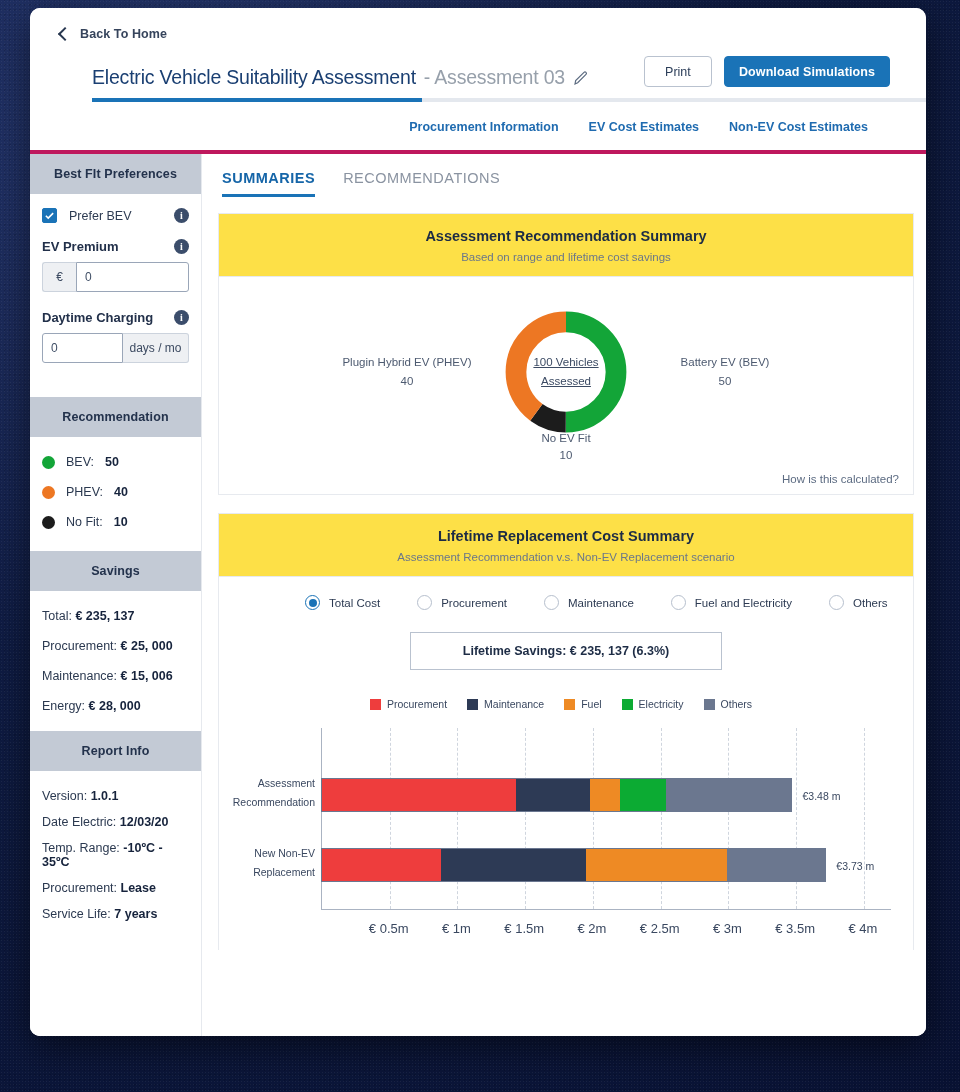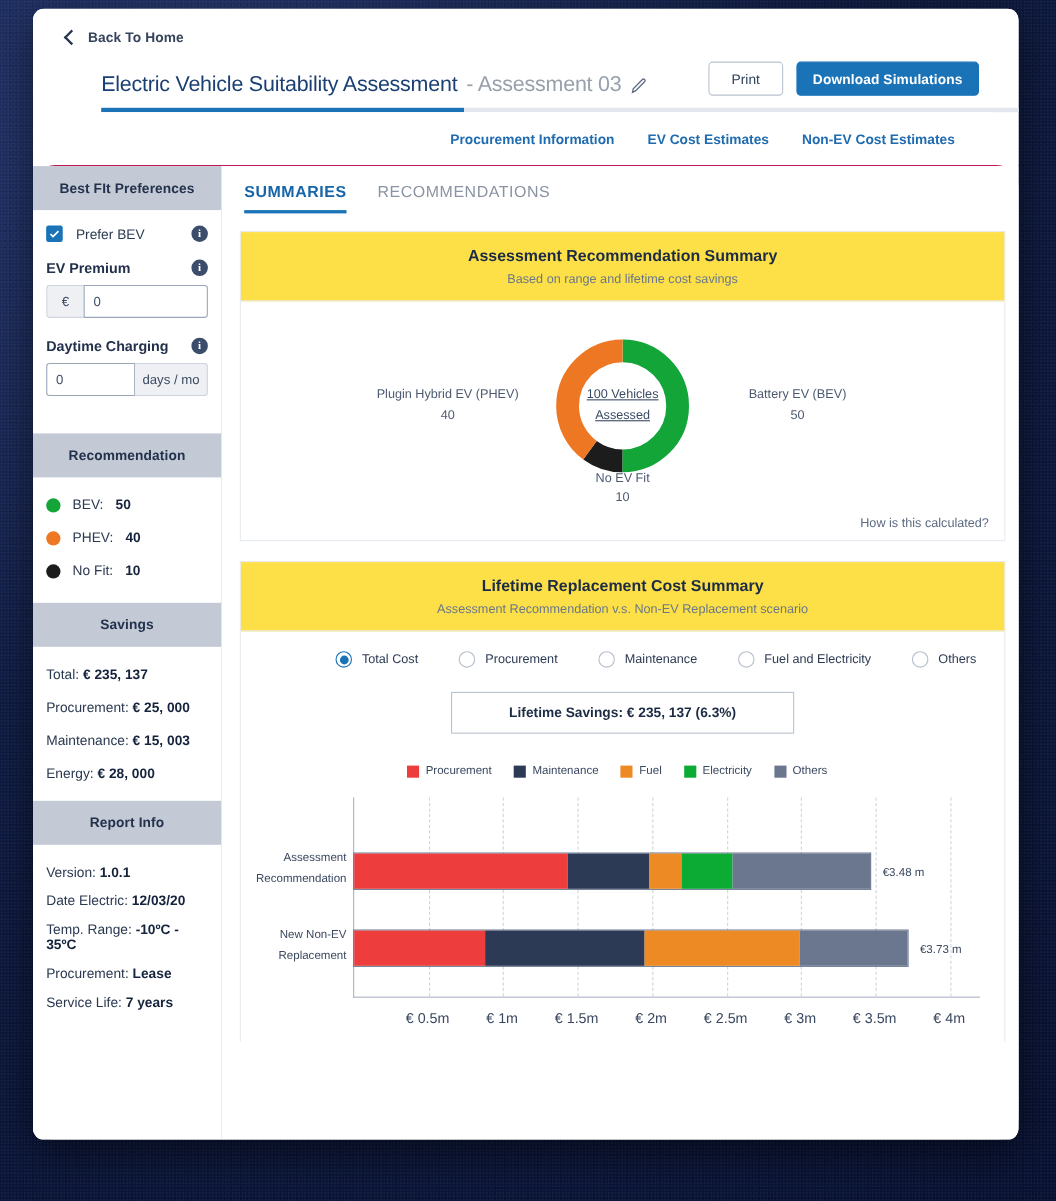--- a/index.html
+++ b/index.html
@@ -76,21 +76,21 @@
     margin: 3px 0 0 42px; height: 4px; width: 100%;
     background: linear-gradient(to right, #1a73b7 0 330px, #e4e8ee 330px 100%);
   }
   .sub-nav {
     display:flex; justify-content:flex-end; gap:30px;
     padding: 18px 32px 16px 0; background:#fff;
   }
   .sub-nav a { font-size:12.5px; color:#1f6bb0; text-decoration:none; font-weight:600;}
 
   
-  #body { display:flex; flex:1; min-height:0; background:#fff; border-top:1px solid #be185d;border-radius:20px;}
+  #body { display:flex; flex:1; min-height:0; background:#fff; border-top:4px solid #be185d;}
 
   
   #sidebar { width: 172px; flex:0 0 172px; background:#fff; border-right:1px solid #e6e9ee; }
   .sec-head {
     background:#c3cad5; color:#23324c; font-size:12.5px; font-weight:700;
     text-align:center; padding: 13px 4px; letter-spacing:.1px;
   }
   .sec-body { padding: 14px 12px 16px 12px; }
   .pref-row { display:flex; align-items:center; justify-content:space-between; margin-bottom:16px;}
   .cbox {
@@ -280,21 +280,21 @@
         <div class="sv-line">
           <span>Total:</span>
           <b>€ 235, 137</b>
         </div>
         <div class="sv-line">
           <span>Procurement:</span>
           <b>€ 25, 000</b>
         </div>
         <div class="sv-line">
           <span>Maintenance:</span>
-          <b>€ 15, 003</b>
+          <b>€ 15, 006</b>
         </div>
         <div class="sv-line" style="margin-bottom:2px;">
           <span>Energy:</span>
           <b>€ 28, 000</b>
         </div>
       </div>
 
       <div class="sec-head">Report Info</div>
       <div class="sec-body" style="padding-top:18px;">
         <div class="ri-line">

